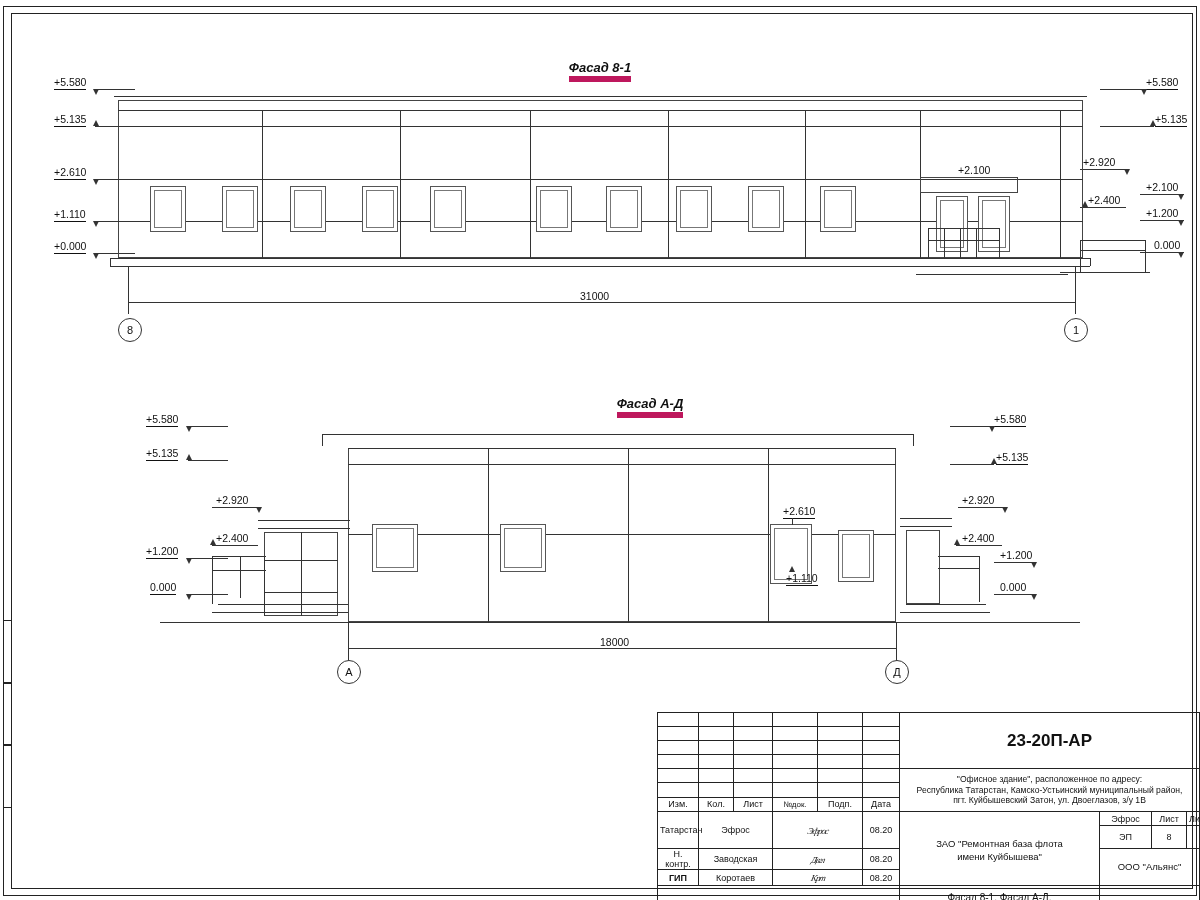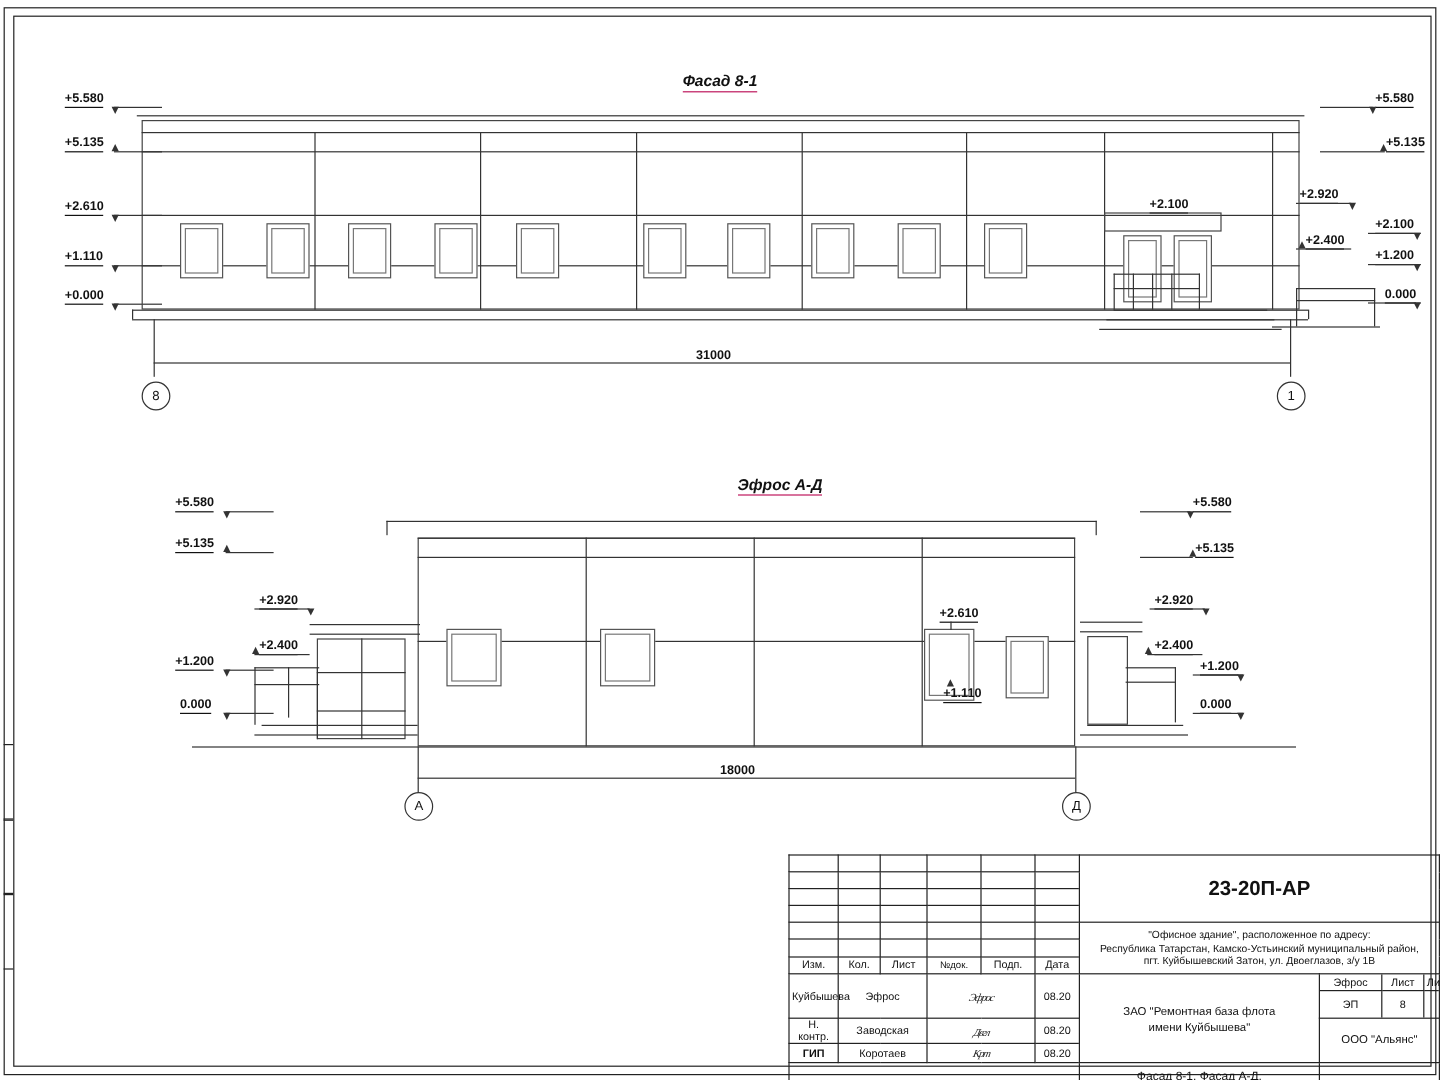--- a/index.html
+++ b/index.html
@@ -6,23 +6,23 @@
   body{width:1200px;height:900px;position:relative;overflow:hidden;
        font-family:"Liberation Sans", sans-serif;color:#111;}
   .sheet{position:absolute;inset:0;}
   
   .frame-outer{position:absolute;left:3px;top:6px;width:1192px;height:888px;border:1px solid #222;}
   .frame-inner{position:absolute;left:11px;top:13px;width:1180px;height:874px;border:1px solid #222;}
   .left-strip{position:absolute;left:3px;width:8px;border-top:1px solid #222;border-bottom:1px solid #222;}
   .ln{position:absolute;background:#333;}
   .h{height:1px;}
   .v{width:1px;}
-  .lbl{position:absolute;white-space:nowrap;font-weight:bold;}
+  .lbl{position:absolute;white-space:nowrap;}
   .title-fac{font-style:italic;font-weight:bold;font-size:13px;text-align:center;}
-  .title-fac span{border-bottom:1px solid #be185d;padding-bottom:1px;}
+  .title-fac span{border-bottom:6px solid #be185d;padding-bottom:1px;}
   .elev{font-size:10.5px;white-space:nowrap;}
   .elev u{text-decoration:none;border-bottom:1px solid #111;padding-bottom:1px;}
   .dimtxt{font-size:10.5px;}
   .circ{position:absolute;width:22px;height:22px;border:1px solid #333;border-radius:50%;
         font-size:11px;display:flex;align-items:center;justify-content:center;background:#fff;}
   .arrow-d{position:absolute;width:0;height:0;border-left:3px solid transparent;border-right:3px solid transparent;border-top:6px solid #333;}
   .arrow-u{position:absolute;width:0;height:0;border-left:3px solid transparent;border-right:3px solid transparent;border-bottom:6px solid #333;}
   .wall{position:absolute;border:1px solid #444;box-sizing:border-box;}
   .win{position:absolute;border:1px solid #555;box-sizing:border-box;background:#fff;}
   .win i{position:absolute;display:block;border:1px solid #777;box-sizing:border-box;left:3px;top:3px;right:3px;bottom:3px;}
@@ -176,21 +176,21 @@
   <div class="ln h" style="left:1060px;top:272px;width:90px;"></div>
 
   <div class="ln v" style="left:128px;top:266px;height:48px;"></div>
   <div class="ln v" style="left:1075px;top:266px;height:48px;"></div>
   <div class="ln h" style="left:128px;top:302px;width:947px;"></div>
   <div class="lbl dimtxt" style="left:580px;top:290px;">31000</div>
   <div class="circ" style="left:118px;top:318px;">8</div>
   <div class="circ" style="left:1064px;top:318px;">1</div>
 
   <div class="lbl title-fac" style="left:560px;top:396px;width:180px;">
-    <span>Эфрос А-Д</span>
+    <span>Фасад А-Д</span>
   </div>
 
   <div class="lbl elev" style="left:146px;top:413px;"><u>+5.580</u></div>
   <div class="ln h" style="left:188px;top:426px;width:40px;"></div>
   <div class="arrow-d" style="left:186px;top:426px;"></div>
 
   <div class="lbl elev" style="left:146px;top:447px;"><u>+5.135</u></div>
   <div class="ln h" style="left:188px;top:460px;width:40px;"></div>
   <div class="arrow-u" style="left:186px;top:454px;"></div>
 
@@ -352,21 +352,21 @@
           </tr>
       <tr>
         <td class="ctr">Изм.</td>
         <td class="ctr">Кол.</td>
         <td class="ctr">Лист</td>
         <td class="ctr" style="font-size:8px;">№док.</td>
         <td class="ctr">Подп.</td>
         <td class="ctr">Дата</td>
       </tr>
       <tr>
-        <td class="ctr" style="height:20px;">Куйбышева</td>
+        <td class="ctr" style="height:20px;">Татарстан</td>
         <td colspan="2" class="ctr">Эфрос</td>
         <td colspan="2" class="sig">Эфрос</td>
         <td class="ctr">08.20</td>
         <td colspan="2" rowspan="3" class="org" style="width:176px;">
           <div style="padding-top:4px;">ЗАО "Ремонтная база флота</div>
           <div>имени Куйбышева"</div>
         </td>
         <td style="width:119px;padding:0;">
           <table style="width:100%;border-collapse:collapse;">
             <tbody>

